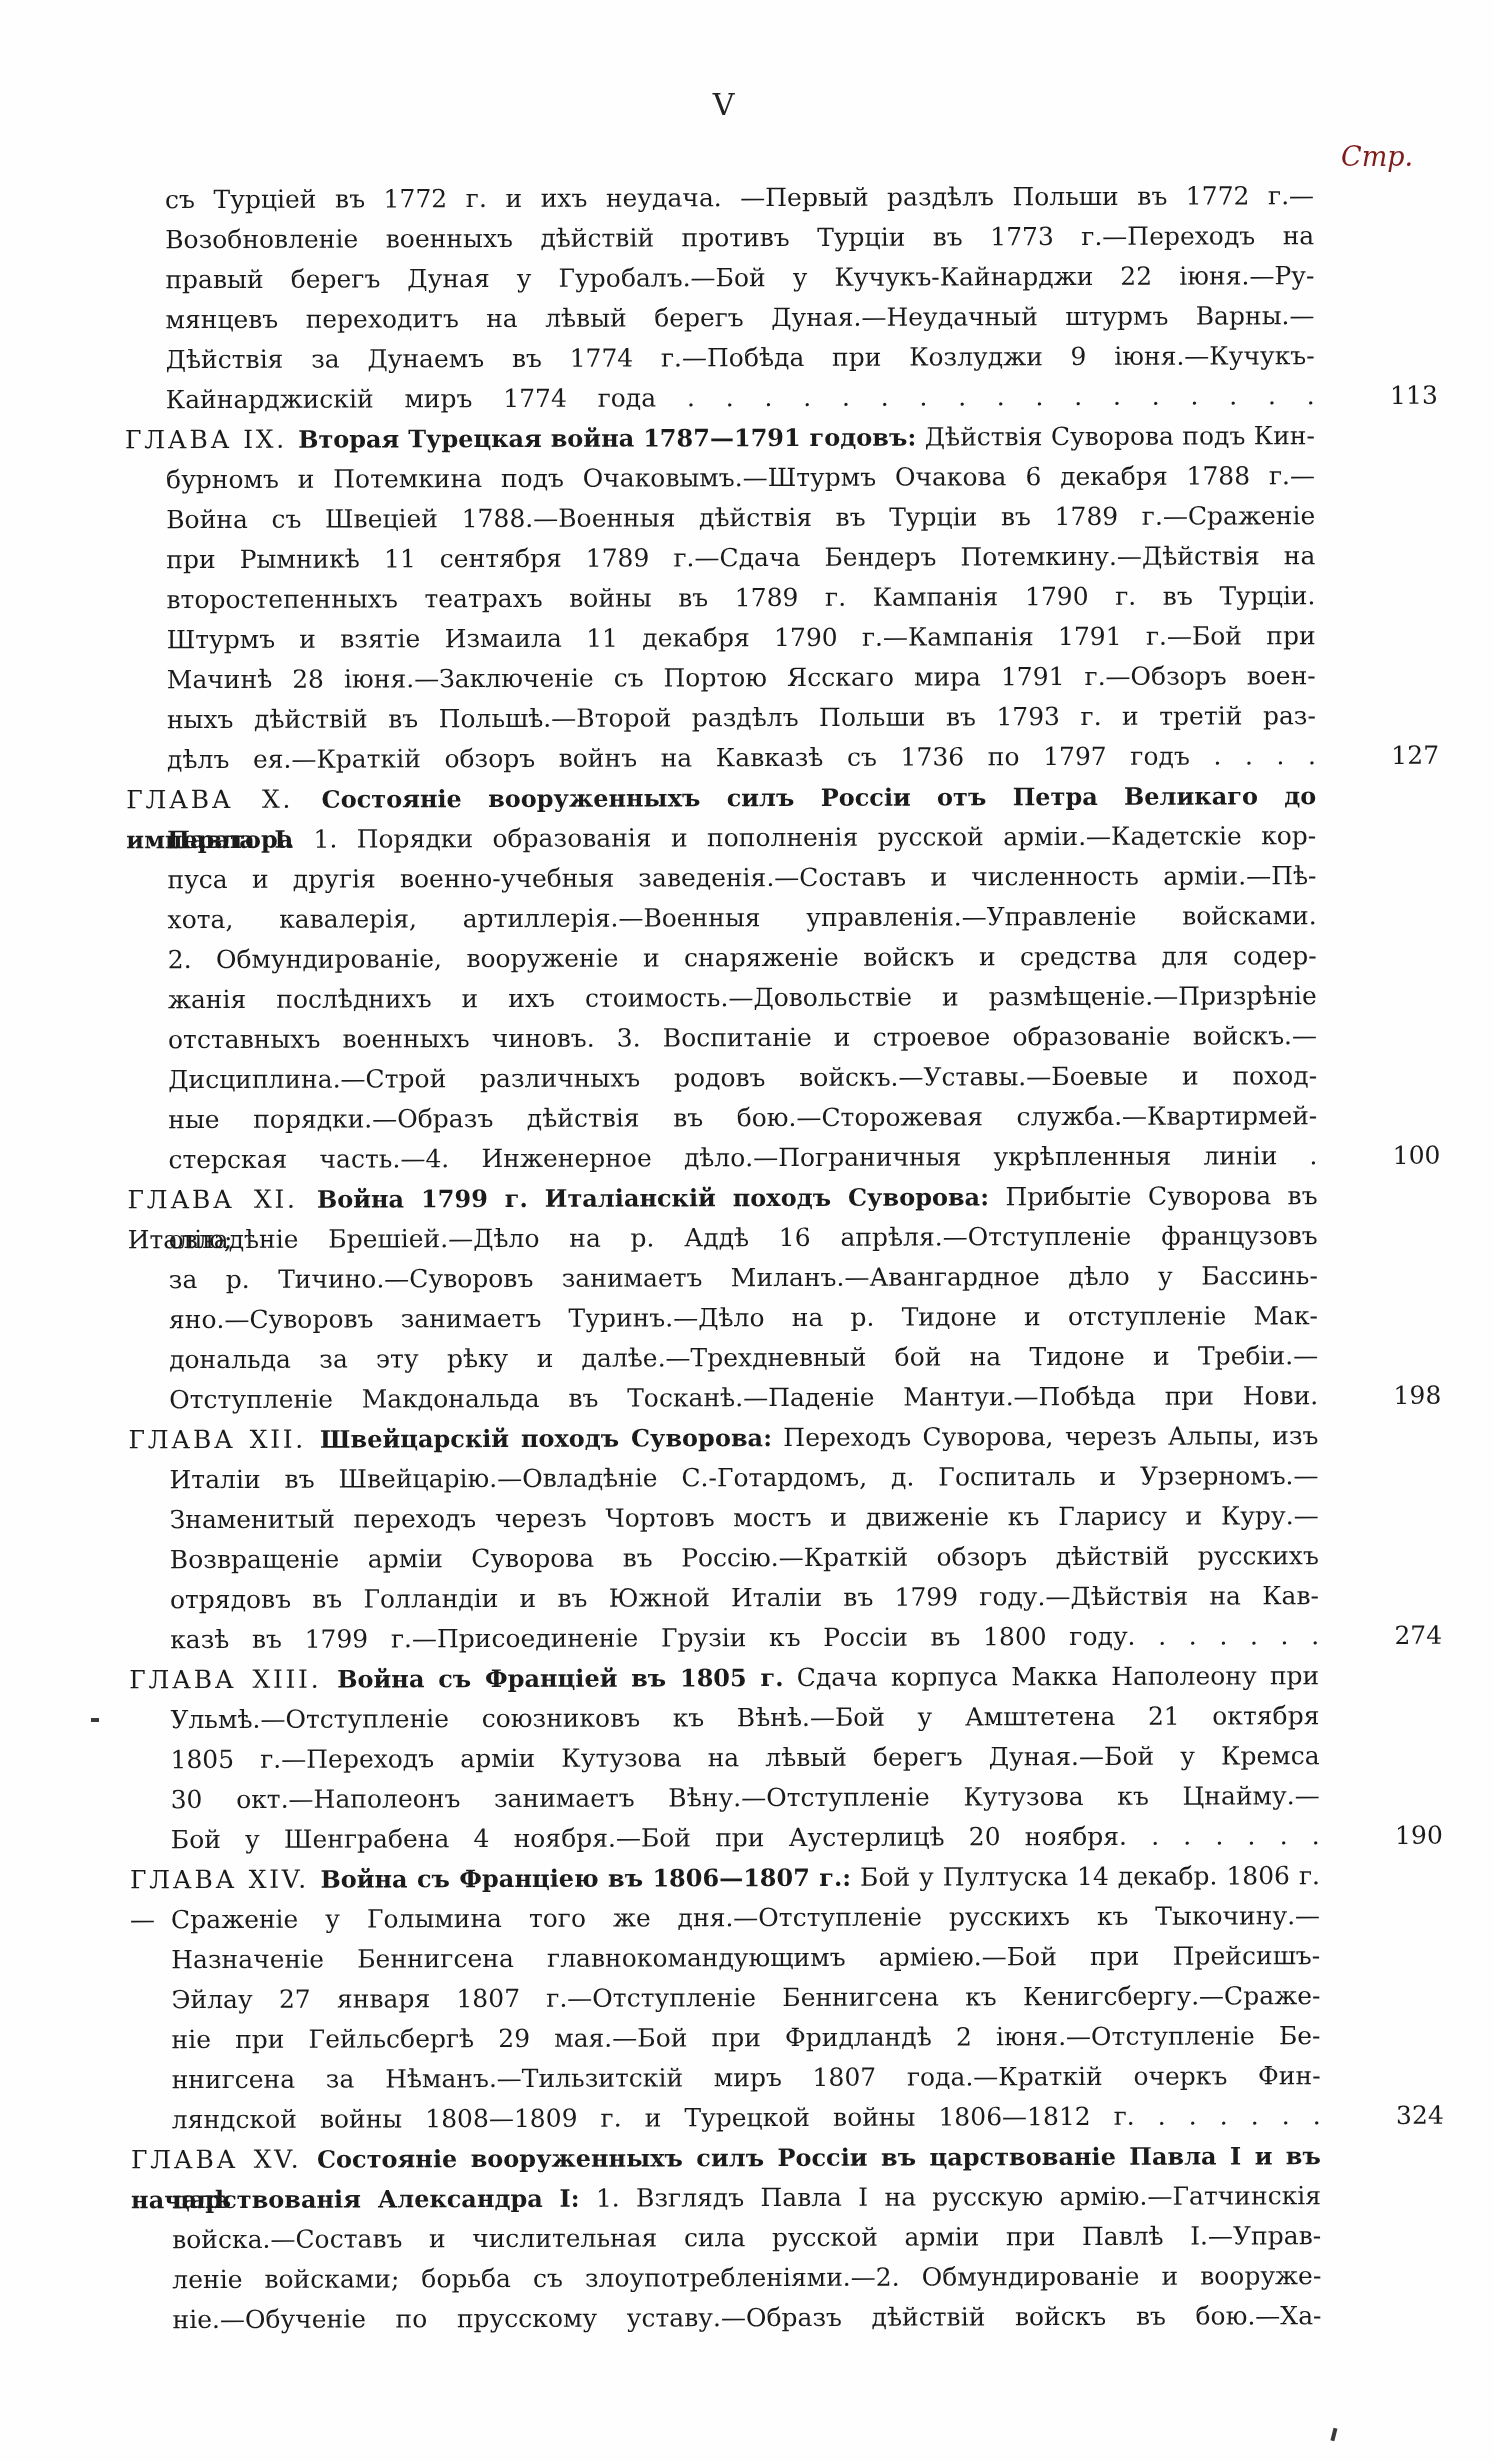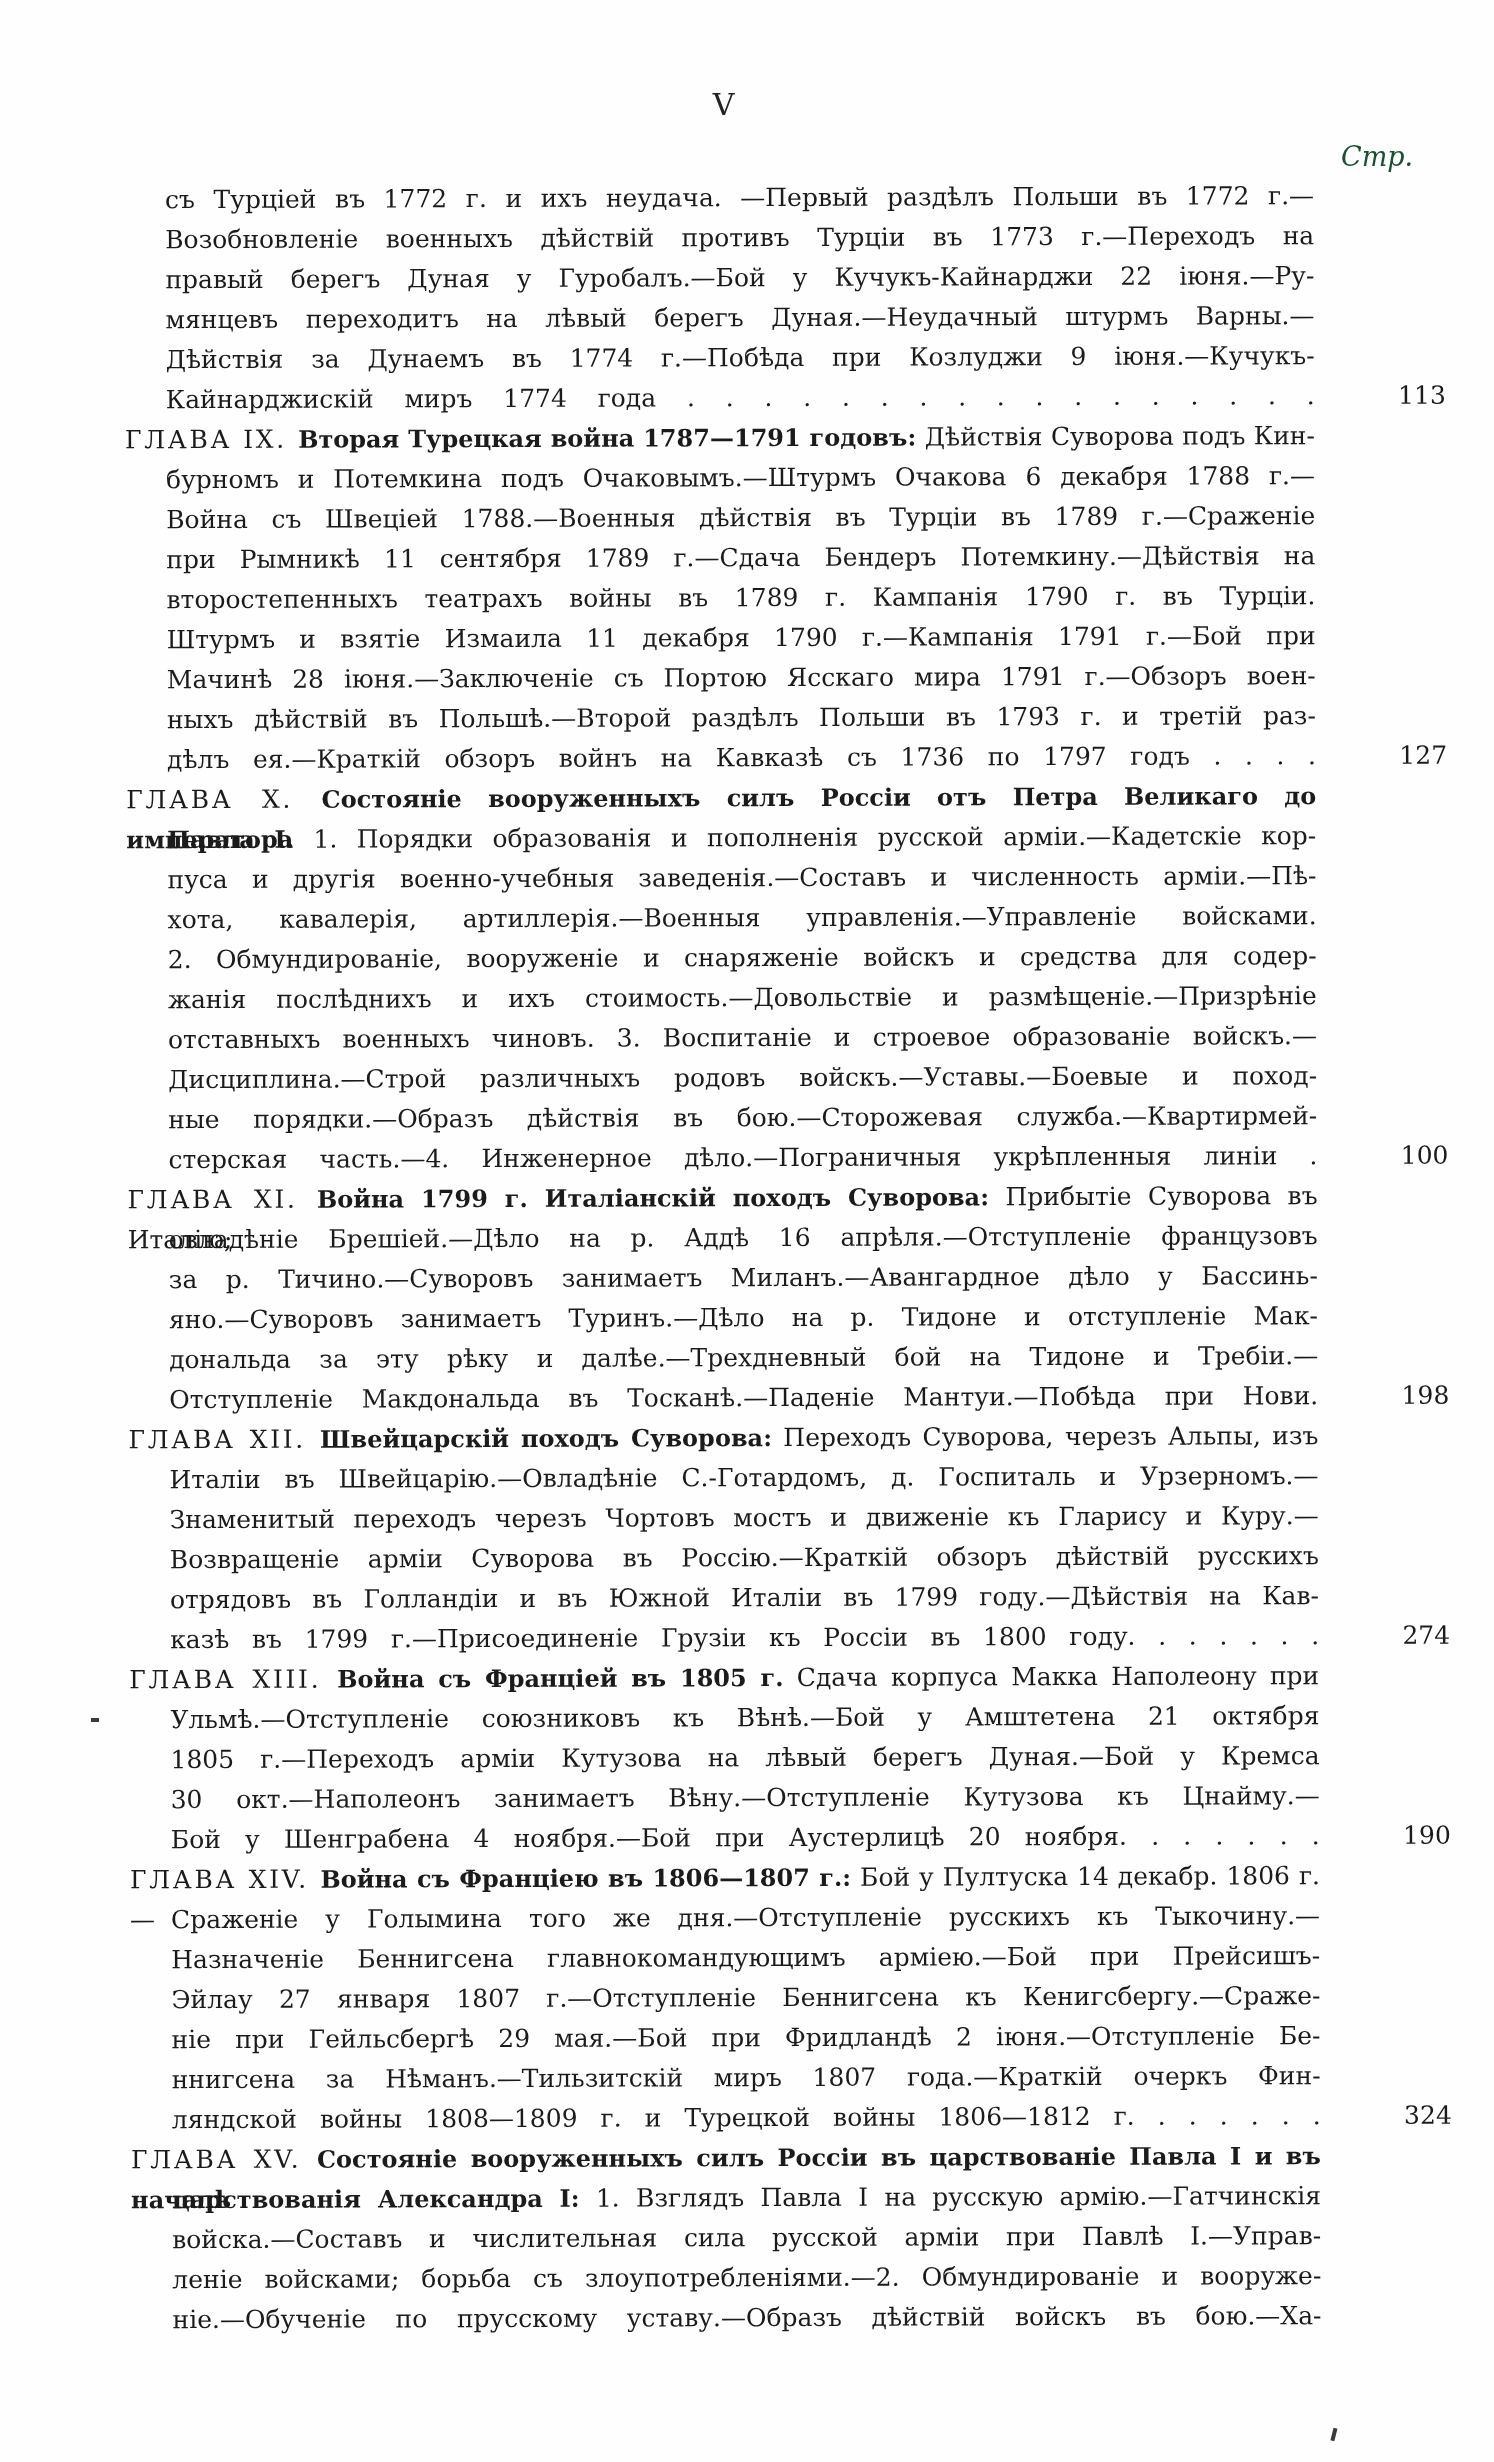--- a/index.html
+++ b/index.html
@@ -20,21 +20,21 @@
     left: 692px; top: 87px; width: 63px;
     text-align: center;
     font-size: 30px;
     color: #222;
   }
   .str-label {
     position: absolute;
     left: 1341px; top: 141px;
     font-style: italic;
     font-size: 27px;
-    color: #14532d;
+    color: #7f1d1d;
   }
   .toc {
     position: absolute;
     left: 124px; top: 178px; width: 1325px;
     transform: rotate(-0.2deg);
     transform-origin: 50% 0;
   }
   .line {
     position: relative;
     height: 40px;
@@ -47,21 +47,21 @@
     text-align: justify;
     text-align-last: justify;
     text-justify: inter-word;
     vertical-align: top;
   }
   .indent .txt { margin-left: 41px; width: 1149px; }
   .label { font-size: 25px; letter-spacing: 2.7px; }
   .b { font-weight: bold; font-size: 24px; }
   .pageno {
     position: absolute;
-    right: 4px; top: 0; width: 76px;
+    right: 12px; top: 0; width: 76px;
     text-align: right;
     font-size: 25px;
   }
   .speck {
     position: absolute;
     background: #3a3a3a;
   }
   .speck-1 { left: 1332px; top: 2428px; width: 3.6px; height: 12.6px; transform: rotate(14deg); }
   .speck-2 { left: 91px;  top: 1718px; width: 8px; height: 3.6px; }
 </style>

